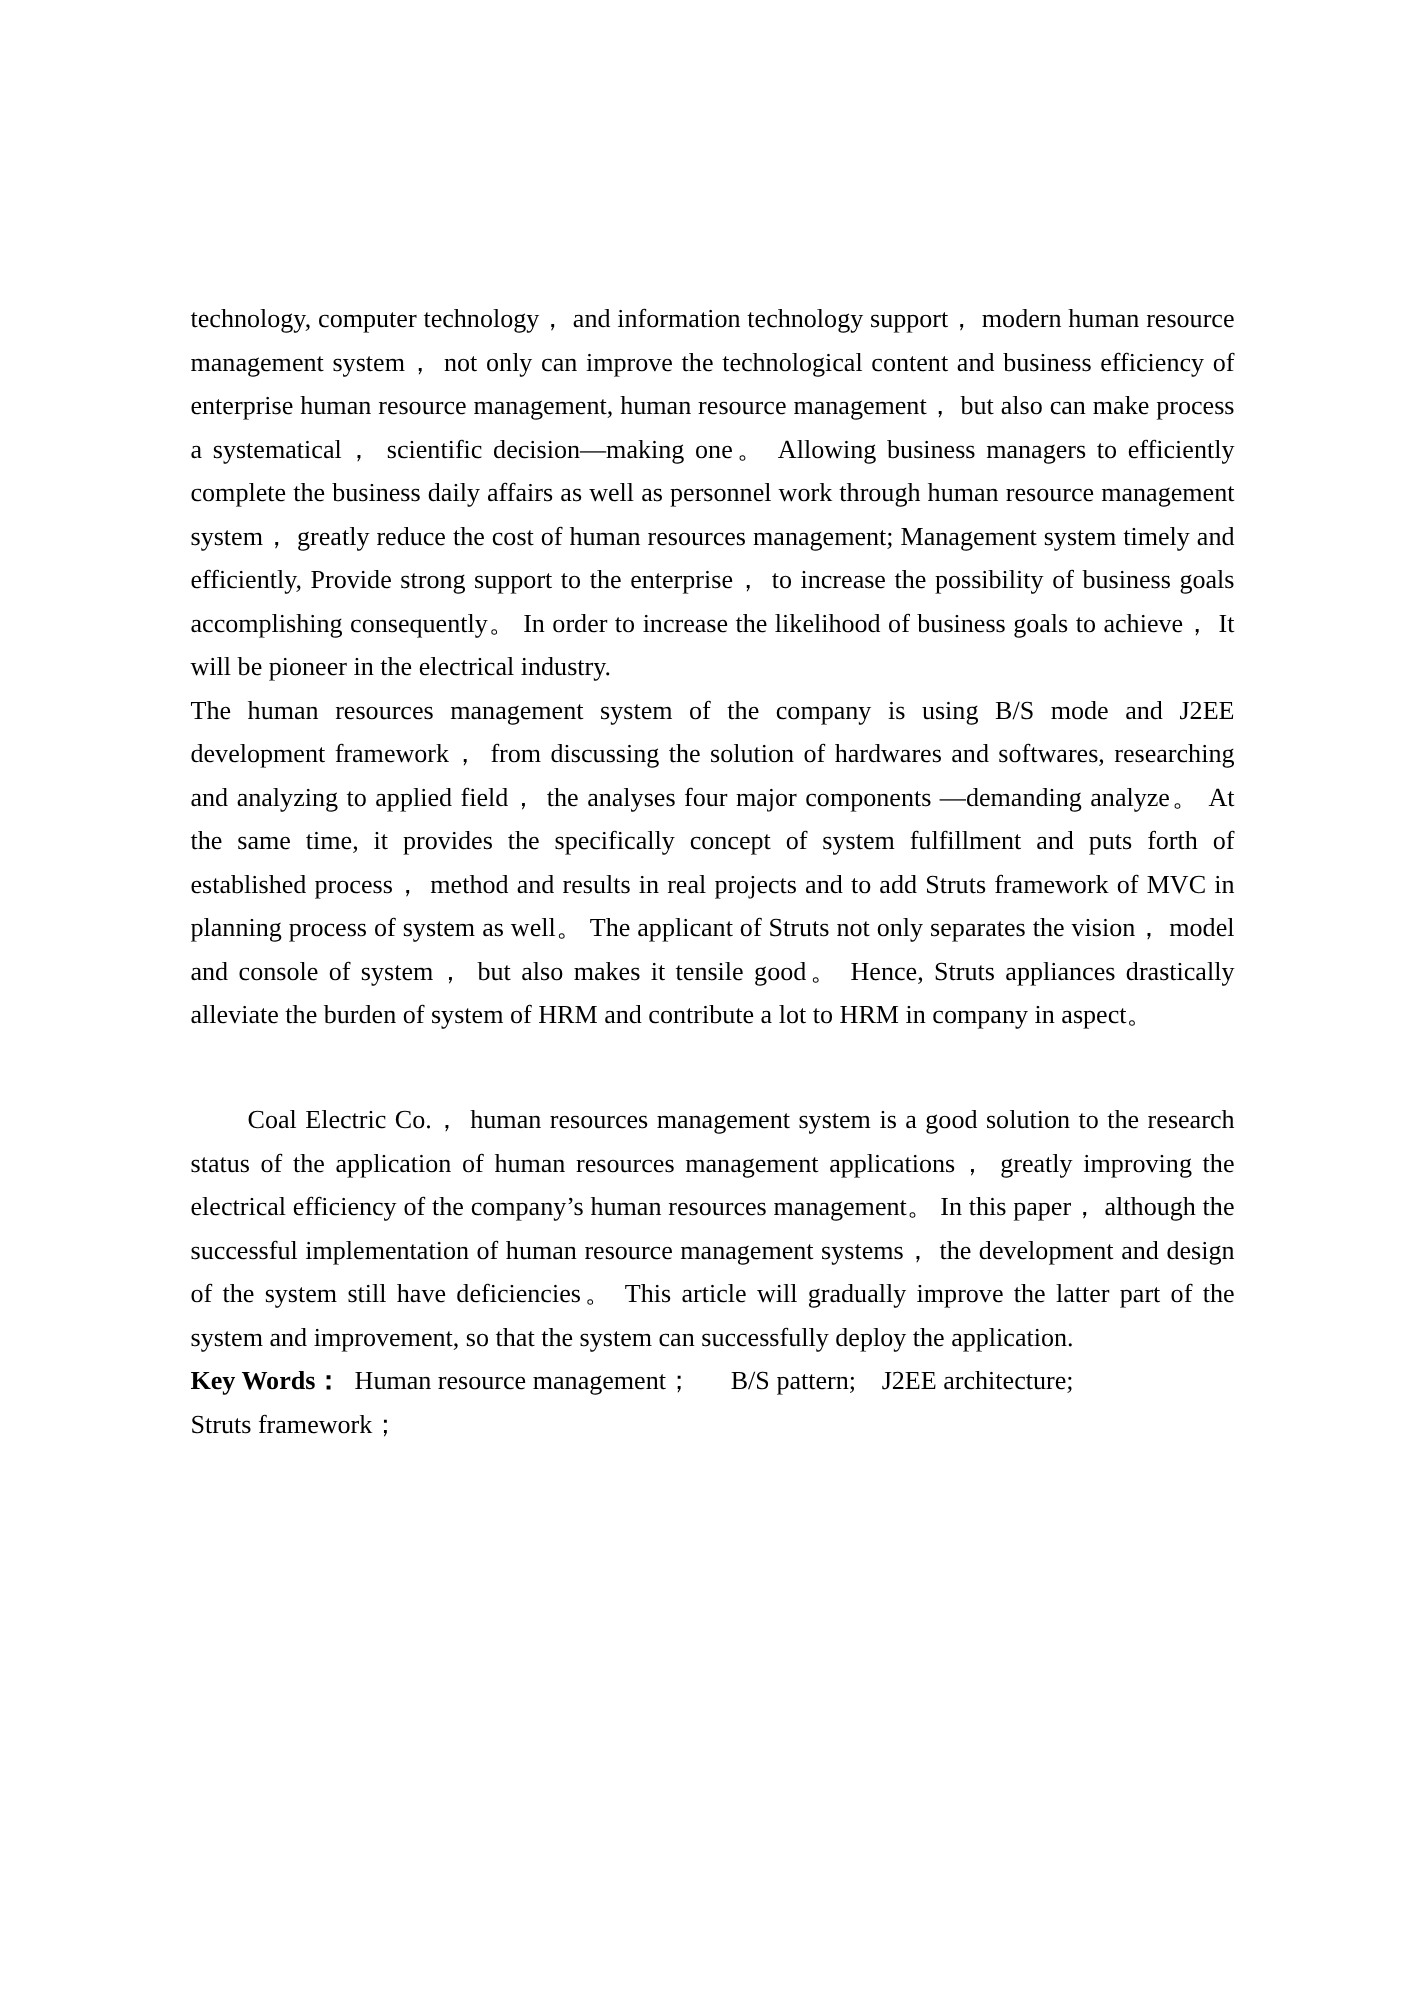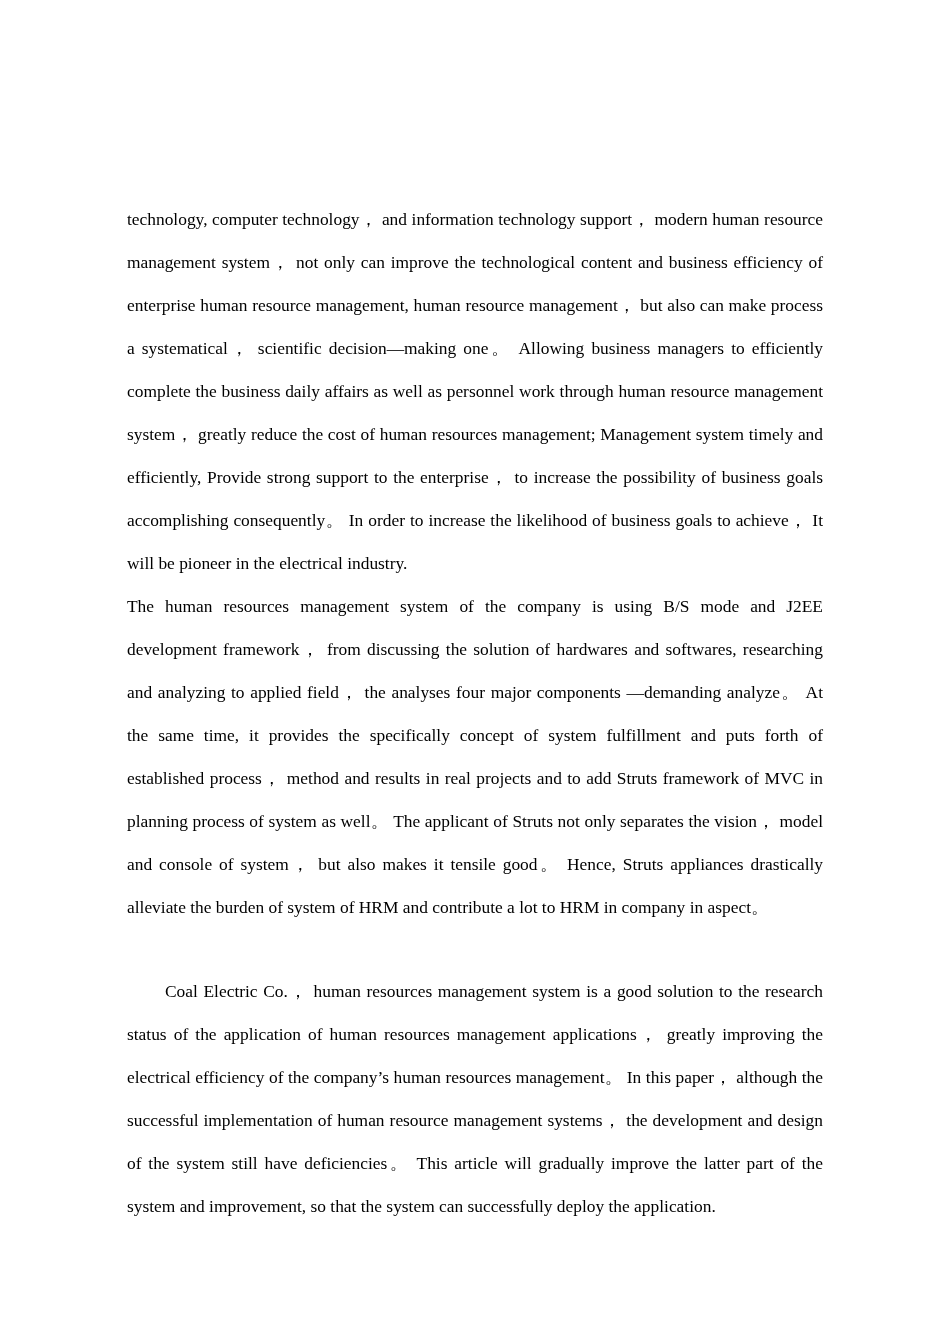--- a/index.html
+++ b/index.html
@@ -14,21 +14,21 @@
       overflow: hidden;
       font-family: "Liberation Serif", "DejaVu Serif", serif;
       color: #000000;
     }
     .page {
       position: absolute;
       left: 127px;
       top: 198px;
       width: 696px;
       font-size: 17.4px;
-      line-height: 43px;
+      line-height: 29px;
     }
     .para {
       margin: 0;
       text-align: justify;
       text-align-last: left;
     }
     .para.indent {
       text-indent: 38px;
       margin-top: 41px;
     }
@@ -43,13 +43,16 @@
       margin-right: 4px;
     }
   </style>
 </head>
 <body>
 
 <div class="page">
   <p class="para">technology, computer technology，  and information technology support，  modern human resource management system，  not only can improve the technological content and business efficiency of enterprise human resource management, human resource management，  but also can make process a systematical，  scientific decision—making one。 Allowing business managers to efficiently complete the business daily affairs as well as personnel work through human resource management system，  greatly reduce the cost of human resources management; Management system timely and efficiently, Provide strong support to the enterprise，   to increase the possibility of business goals accomplishing consequently。 In order to increase the likelihood of business goals to achieve，  It will be pioneer in the electrical industry.</p>
   <p class="para">The human resources management system of the company is using B/S mode and J2EE development framework，  from discussing the solution of hardwares and softwares, researching and analyzing to applied field，  the analyses four major components —demanding analyze。 At the same time, it provides the specifically concept of system fulfillment and puts forth of established process，  method and results in real projects and to add Struts framework of MVC in planning process of system as well。 The applicant of Struts not only separates the vision，  model and console of system，  but also makes it tensile good。 Hence, Struts appliances drastically alleviate the burden of system of HRM and contribute a lot to HRM in company in aspect。</p>
   <p class="para indent">Coal Electric Co.，  human resources management system is a good solution to the research status of the application of human resources management applications，  greatly improving the electrical efficiency of the company’s human resources management。 In this paper，  although the successful implementation of human resource management systems，  the development and design of the system still have deficiencies。 This article will gradually improve the latter part of the system and improvement, so that the system can successfully deploy the application.</p>
+  <p class="keywords">
+    <span class="kw-label">Key Words：</span>&nbsp;&nbsp;<span class="kw-item">Human resource management；</span>&nbsp;&nbsp;&nbsp;&nbsp;&nbsp;<span class="kw-item">B/S pattern;</span>&nbsp;&nbsp;&nbsp;<span class="kw-item">J2EE architecture;</span><br><span class="kw-item">Struts framework；</span>
+  </p>
 </div>
 
 </body></html>

